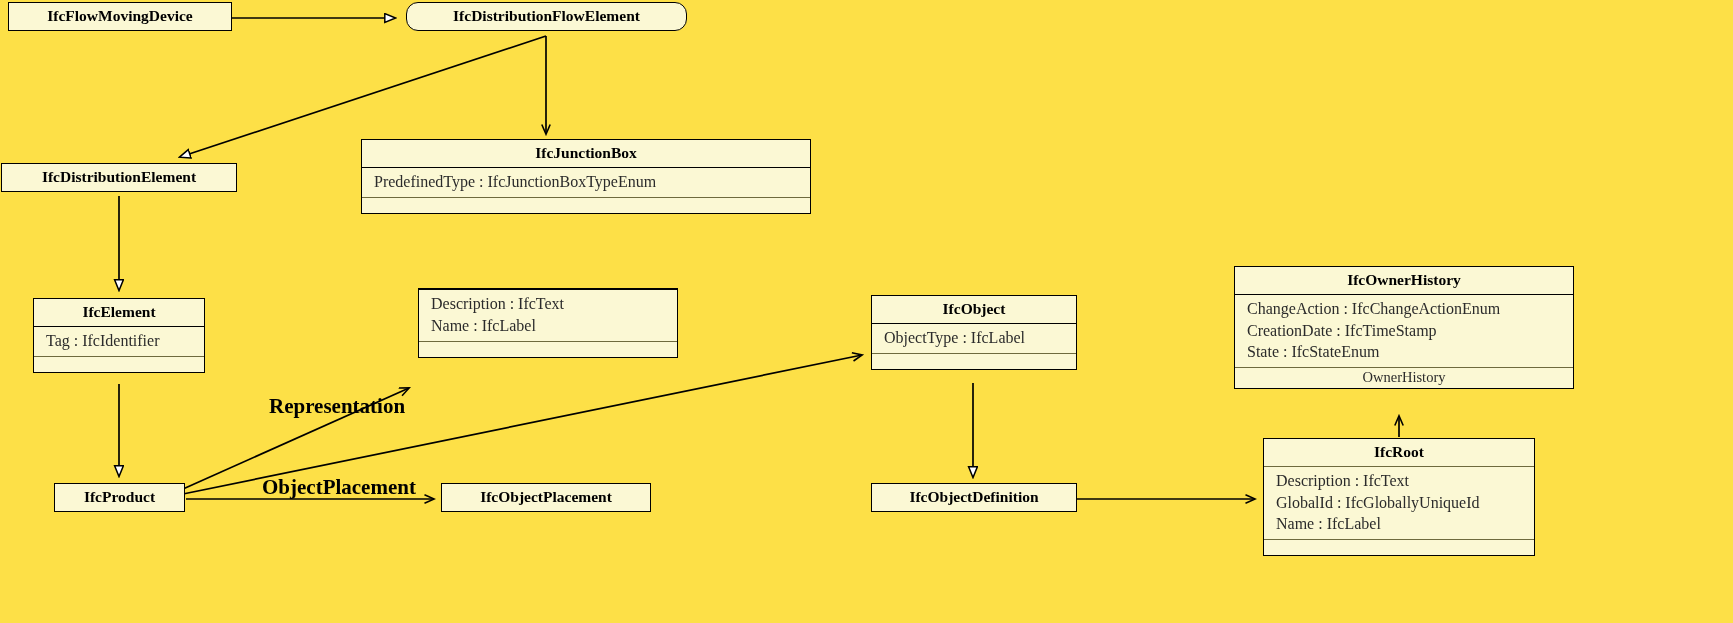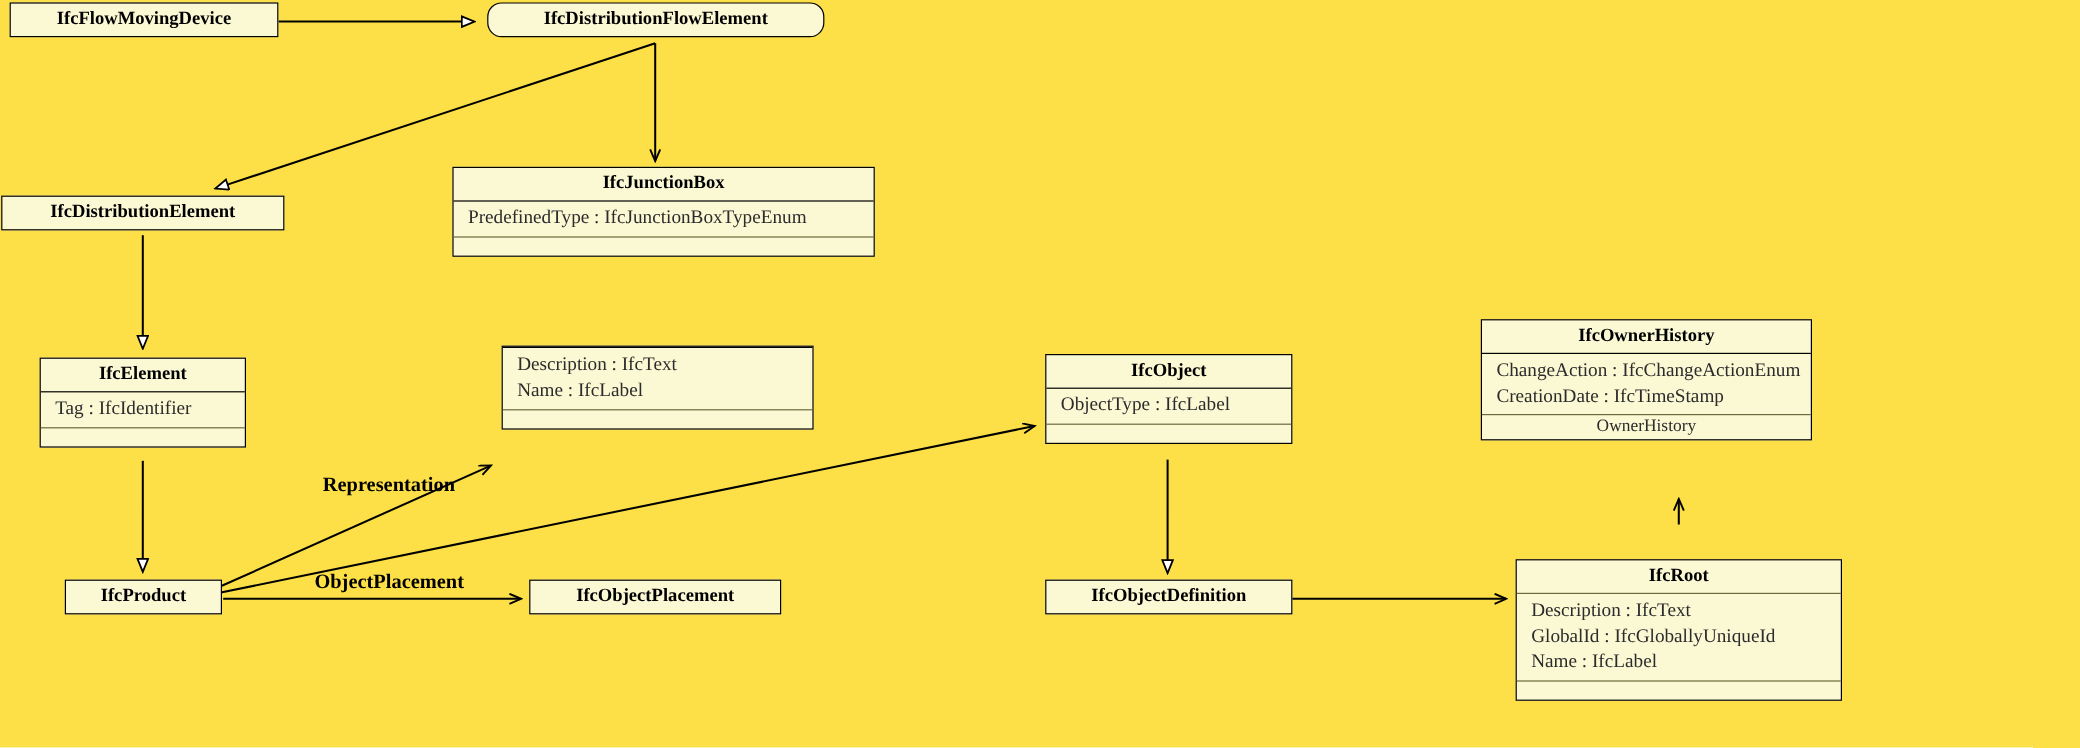--- a/index.html
+++ b/index.html
@@ -63,21 +63,21 @@
   }
   .uml-assoc-row {
     text-align: center;
     font-size: 14.5px;
     color: #2b2b2b;
     padding: 1px 8px 2px 8px;
     white-space: nowrap;
   }
   .edge-label {
     position: absolute;
-    font-size: 17px;
+    font-size: 21px;
     font-weight: bold;
     color: #000000;
     white-space: nowrap;
     z-index: 6;
     background: transparent;
   }
 </style>
 </head>
 <body>
 
@@ -139,21 +139,21 @@
   </svg>
 
   <div class="uml-class" style="left:8px; top:2px; width:224px;">
     <div class="uml-name">IfcFlowMovingDevice</div>
   </div>
 
   <div class="uml-class" style="left:406px; top:2px; width:281px;border-radius:12px;">
     <div class="uml-name">IfcDistributionFlowElement</div>
   </div>
 
-  <div class="uml-class" style="left:377px; top:139px; width:352px;">
+  <div class="uml-class" style="left:361px; top:139px; width:450px;">
     <div class="uml-name">IfcJunctionBox</div>
     <div class="uml-sep-dark"></div>
     <div class="uml-attrs">
       <div class="uml-attr">PredefinedType : IfcJunctionBoxTypeEnum</div>
     </div>
     <div class="uml-sep"></div>
     <div class="uml-empty"></div>
   </div>
 
   <div class="uml-class" style="left:1px; top:163px; width:236px;">
@@ -183,44 +183,45 @@
   <div class="uml-class" style="left:871px; top:295px; width:206px;">
     <div class="uml-name">IfcObject</div>
     <div class="uml-sep-dark"></div>
     <div class="uml-attrs">
       <div class="uml-attr">ObjectType : IfcLabel</div>
     </div>
     <div class="uml-sep"></div>
     <div class="uml-empty"></div>
   </div>
 
-  <div class="uml-class" style="left:1234px; top:266px; width:276px;">
+  <div class="uml-class" style="left:1234px; top:266px; width:340px;">
     <div class="uml-name">IfcOwnerHistory</div>
     <div class="uml-sep-dark"></div>
     <div class="uml-attrs">
       <div class="uml-attr">ChangeAction : IfcChangeActionEnum</div>
       <div class="uml-attr">CreationDate : IfcTimeStamp</div>
+      <div class="uml-attr">State : IfcStateEnum</div>
     </div>
     <div class="uml-sep"></div>
     <div class="uml-assoc-row">OwnerHistory</div>
   </div>
 
   <div class="uml-class" style="left:54px; top:483px; width:131px;">
     <div class="uml-name">IfcProduct</div>
   </div>
 
   <div class="uml-class" style="left:441px; top:483px; width:210px;justify-content:flex-end;">
     <div class="uml-name">IfcObjectPlacement</div>
   </div>
 
   <div class="uml-class" style="left:871px; top:483px; width:206px;">
     <div class="uml-name">IfcObjectDefinition</div>
   </div>
 
-  <div class="uml-class" style="left:1263px; top:438px; width:272px;margin-top:28px;">
+  <div class="uml-class" style="left:1263px; top:438px; width:272px;">
     <div class="uml-name">IfcRoot</div>
     <div class="uml-sep"></div>
     <div class="uml-attrs">
       <div class="uml-attr">Description : IfcText</div>
       <div class="uml-attr">GlobalId : IfcGloballyUniqueId</div>
       <div class="uml-attr">Name : IfcLabel</div>
     </div>
     <div class="uml-sep"></div>
     <div class="uml-empty"></div>
   </div>

